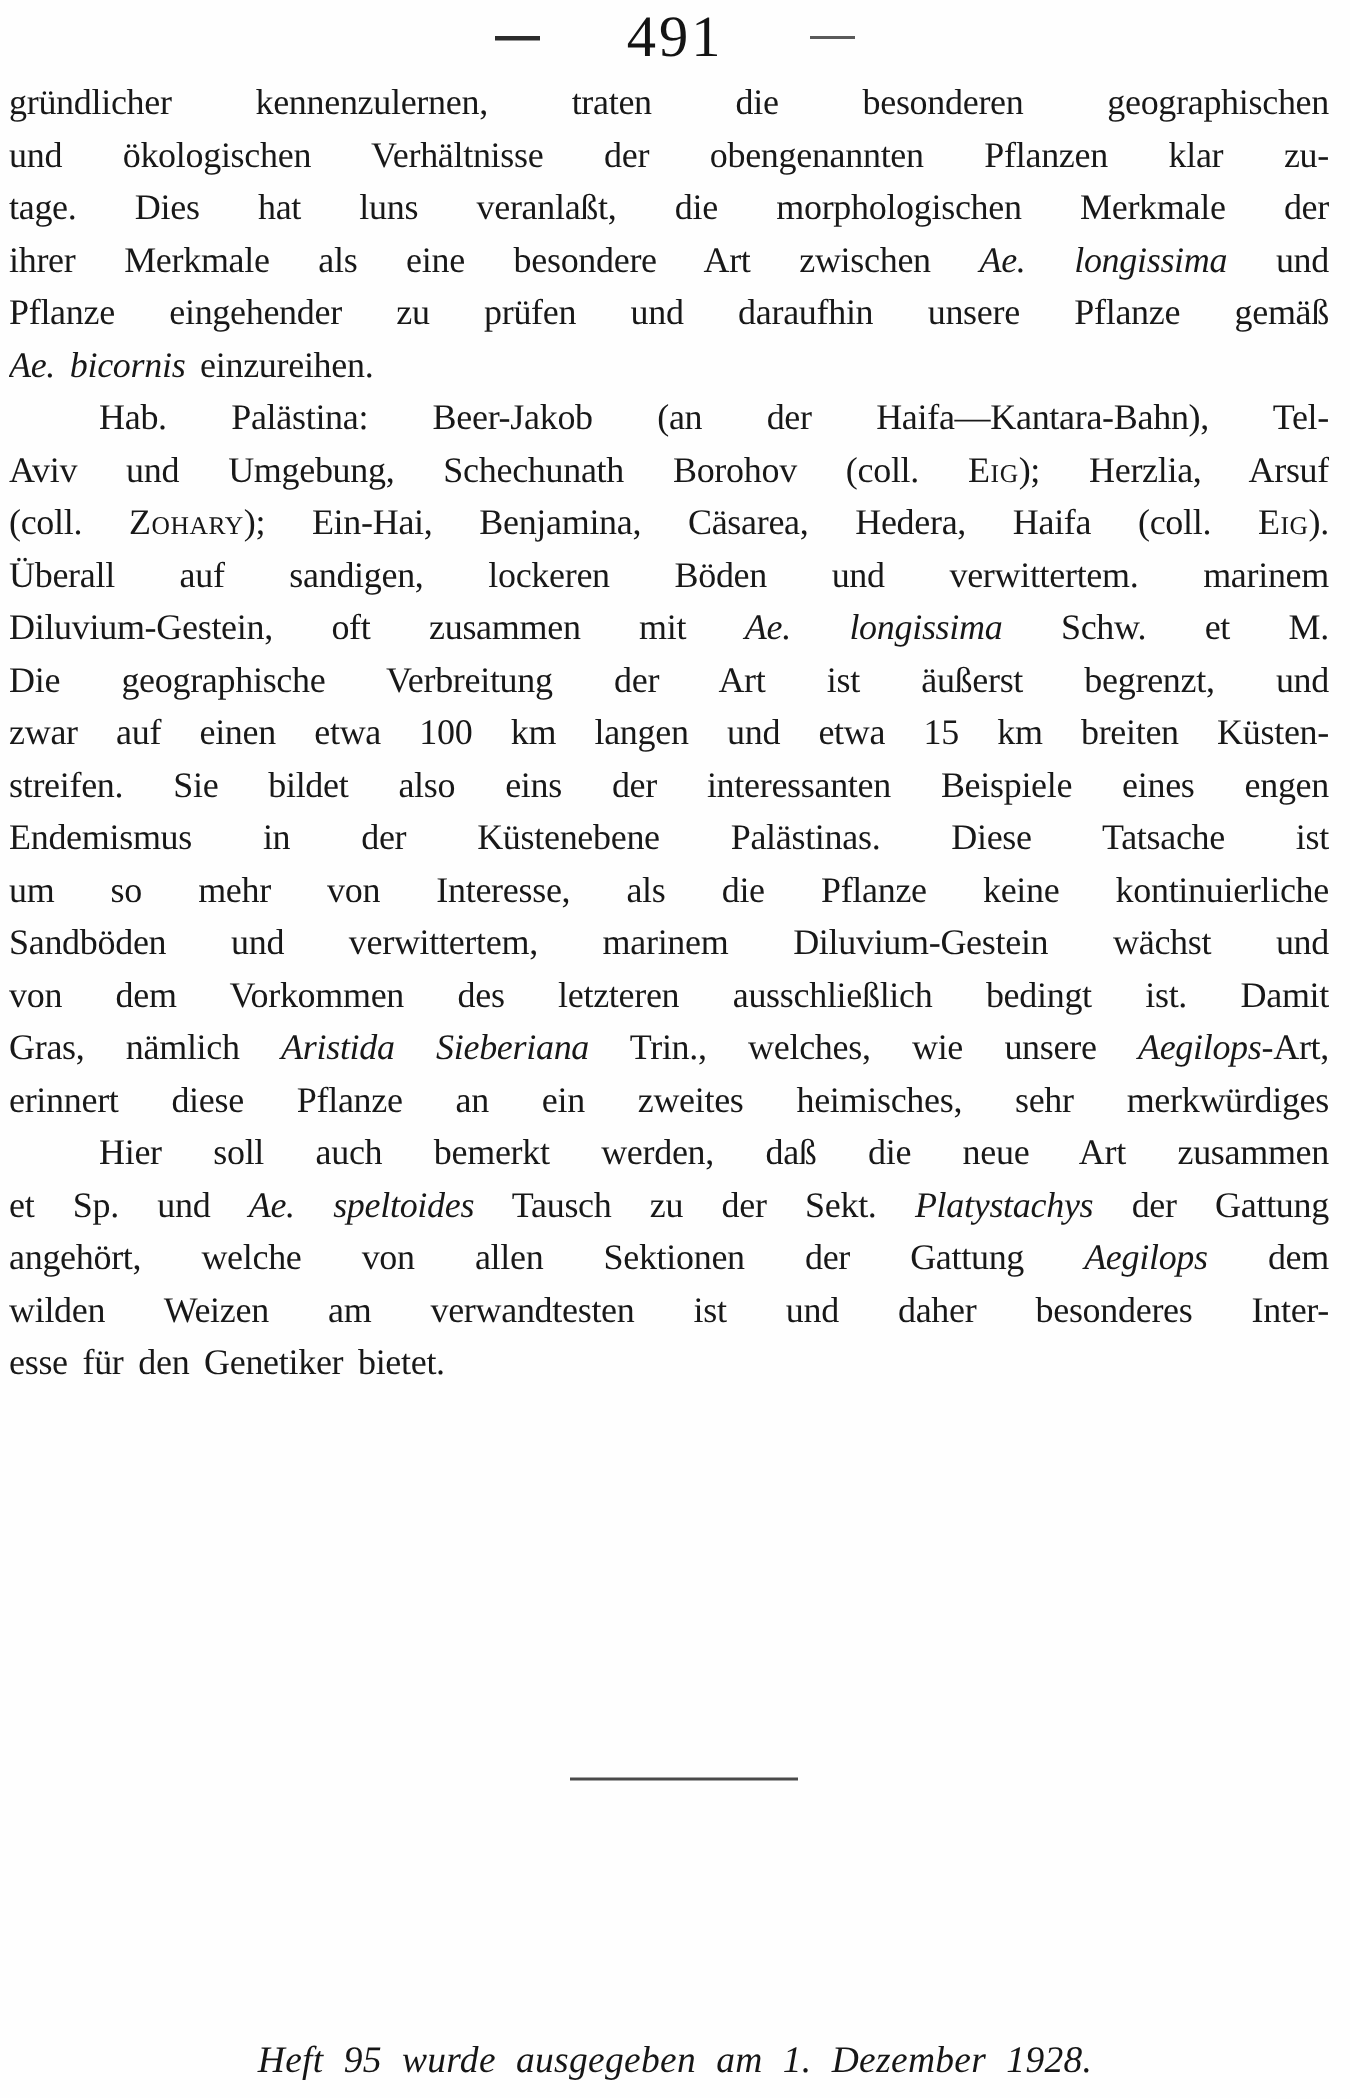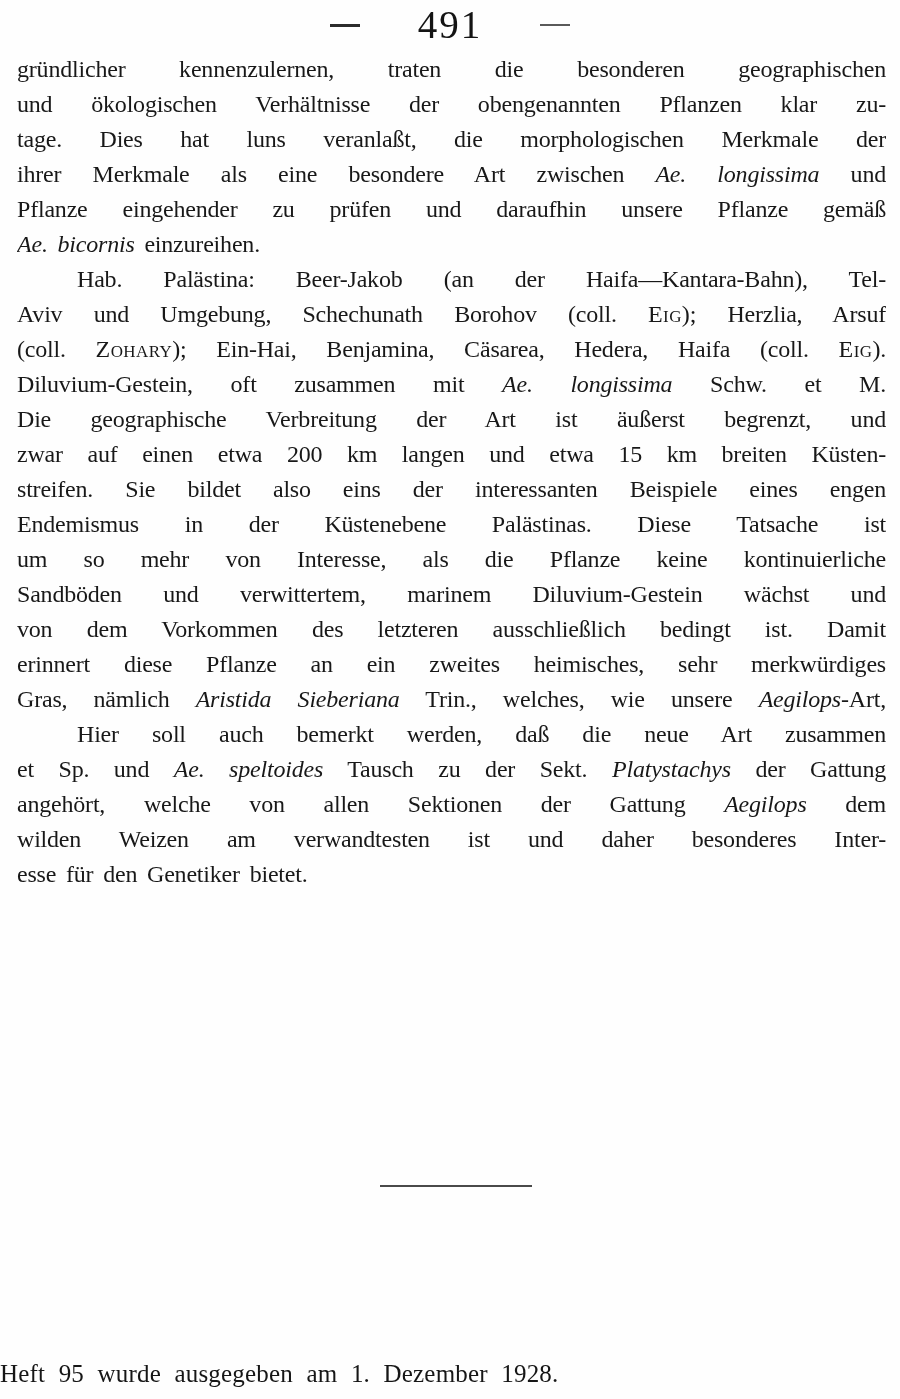--- a/index.html
+++ b/index.html
@@ -41,21 +41,21 @@
   #page-number {
     font-size: 39px;
     line-height: 40px;
     letter-spacing: 2px;
     color: #141414;
   }
   
   #body-text {
     position: absolute;
     top: 52px;
-    left: 17px;
+    left: 6px;
     right: 14px;
   }
   .line {
     font-size: 24px;
     line-height: 35px;
     height: 35px;
     letter-spacing: -0.2px;
     text-align: justify;
     text-align-last: justify;
     white-space: normal;
@@ -78,21 +78,22 @@
     width: 152px;
     height: 2px;
     background: #4a4a4a;
   }
   
   #page-footer {
     position: absolute;
     top: 1356px;
     left: 0;
     width: 100%;
-    text-align: left;
+    text-align: center;
+    font-style: italic;
   }
   #colophon-line {
     font-size: 25px;
     line-height: 36px;
     word-spacing: 7px;
     letter-spacing: 0.2px;
     color: #161616;
   }
 </style>
 </head>
@@ -109,30 +110,31 @@
   <div id="body-text">
       <div class="line"><span>gründlicher kennenzulernen, traten die besonderen geographischen</span></div>
       <div class="line"><span>und ökologischen Verhältnisse der obengenannten Pflanzen klar zu-</span></div>
       <div class="line"><span>tage. Dies hat luns veranlaßt, die morphologischen Merkmale der</span></div>
       <div class="line"><span>ihrer Merkmale als eine besondere Art zwischen </span><span class="it">Ae. longissima</span><span> und</span></div>
       <div class="line"><span>Pflanze eingehender zu prüfen und daraufhin unsere Pflanze gemäß</span></div>
       <div class="line last"><span class="it">Ae. bicornis</span><span> einzureihen.</span></div>
       <div class="line indent"><span>Hab. Palästina: Beer-Jakob (an der Haifa—Kantara-Bahn), Tel-</span></div>
       <div class="line"><span>Aviv und Umgebung, Schechunath Borohov (coll. </span><span class="sc">Eig</span><span>); Herzlia, Arsuf</span></div>
       <div class="line"><span>(coll. </span><span class="sc">Zohary</span><span>); Ein-Hai, Benjamina, Cäsarea, Hedera, Haifa (coll. </span><span class="sc">Eig</span><span>).</span></div>
+      <div class="line"><span>Überall auf sandigen, lockeren Böden und verwittertem. marinem</span></div>
       <div class="line"><span>Diluvium-Gestein, oft zusammen mit </span><span class="it">Ae. longissima</span><span> Schw. et M.</span></div>
       <div class="line"><span>Die geographische Verbreitung der Art ist äußerst begrenzt, und</span></div>
-      <div class="line"><span>zwar auf einen etwa 200 km langen und etwa 15 km breiten Küsten-</span></div>
+      <div class="line"><span>zwar auf einen etwa 100 km langen und etwa 15 km breiten Küsten-</span></div>
       <div class="line"><span>streifen. Sie bildet also eins der interessanten Beispiele eines engen</span></div>
       <div class="line"><span>Endemismus in der Küstenebene Palästinas. Diese Tatsache ist</span></div>
       <div class="line"><span>um so mehr von Interesse, als die Pflanze keine kontinuierliche</span></div>
       <div class="line"><span>Sandböden und verwittertem, marinem Diluvium-Gestein wächst und</span></div>
       <div class="line"><span>von dem Vorkommen des letzteren ausschließlich bedingt ist. Damit</span></div>
+      <div class="line"><span>Gras, nämlich </span><span class="it">Aristida Sieberiana</span><span> Trin., welches, wie unsere </span><span class="it">Aegilops</span><span>-Art,</span></div>
       <div class="line"><span>erinnert diese Pflanze an ein zweites heimisches, sehr merkwürdiges</span></div>
-      <div class="line"><span>Gras, nämlich </span><span class="it">Aristida Sieberiana</span><span> Trin., welches, wie unsere </span><span class="it">Aegilops</span><span>-Art,</span></div>
       <div class="line indent"><span>Hier soll auch bemerkt werden, daß die neue Art zusammen</span></div>
       <div class="line"><span>et Sp. und </span><span class="it">Ae. speltoides</span><span> Tausch zu der Sekt. </span><span class="it">Platystachys</span><span> der Gattung</span></div>
       <div class="line"><span>angehört, welche von allen Sektionen der Gattung </span><span class="it">Aegilops</span><span> dem</span></div>
       <div class="line"><span>wilden Weizen am verwandtesten ist und daher besonderes Inter-</span></div>
       <div class="line last"><span>esse für den Genetiker bietet.</span></div>
     </div>
 
   <div id="separator-rule"></div>
 
   <div id="page-footer">

